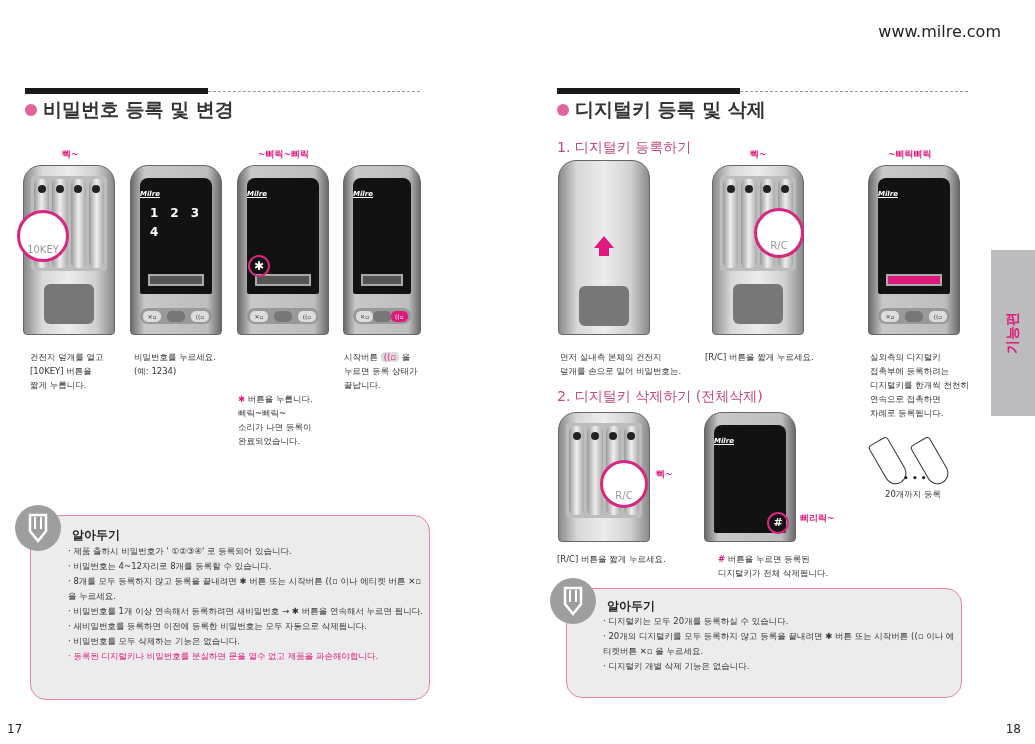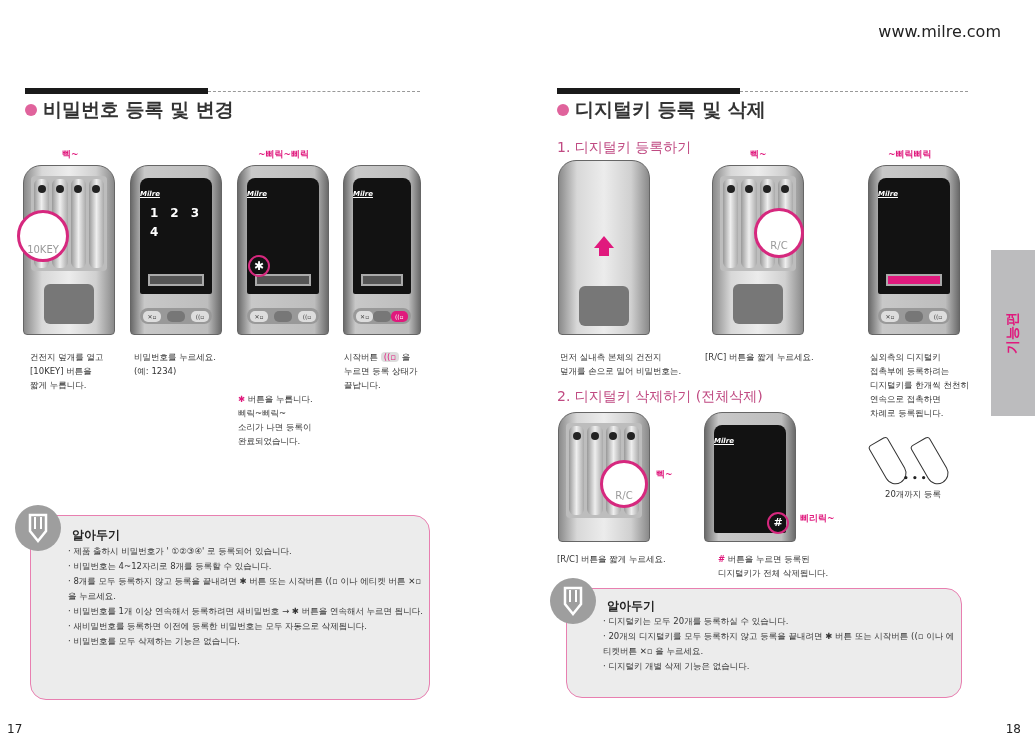--- a/index.html
+++ b/index.html
@@ -127,20 +127,21 @@
     </svg>
 </div>
 <div class="abs tip-title" style="left:72px; top:527px;">알아두기</div>
 <ul class="abs tip-list" style="left:68px; top:544px; width:355px;">
   <li>제품 출하시 비밀번호가 ' ①②③④' 로 등록되어 있습니다.</li>
   <li>비밀번호는 4~12자리로 8개를 등록할 수 있습니다.</li>
   <li>8개를 모두 등록하지 않고 등록을 끝내려면 ✱ 버튼 또는 시작버튼 ((▫ 이나 에티켓 버튼 ✕▫ 을 누르세요.</li>
   <li>비밀번호를 1개 이상 연속해서 등록하려면 새비밀번호 → ✱ 버튼을 연속해서 누르면 됩니다.</li>
   <li>새비밀번호를 등록하면 이전에 등록한 비밀번호는 모두 자동으로 삭제됩니다.</li>
   <li>비밀번호를 모두 삭제하는 기능은 없습니다.</li>
+  <li class="warn">등록된 디지털키나 비밀번호를 분실하면 문을 열수 없고 제품을 파손해야합니다.</li>
 </ul>
 <div class="abs pageno" style="left:0;margin-left:7px;">17</div>
 
 <div class="abs sec-bar" style="left:557px; top:88px; width:183px;"></div>
 <div class="abs sec-dash" style="left:740px; top:91px; width:228px;"></div>
 <div class="abs sec-title" style="left:557px; top:97px;">
   <span class="dot"></span>
   <span>디지털키 등록 및 삭제</span>
 </div>
 <div class="abs sub-title" style="left:557px; top:139px;">1. 디지털키 등록하기</div>

